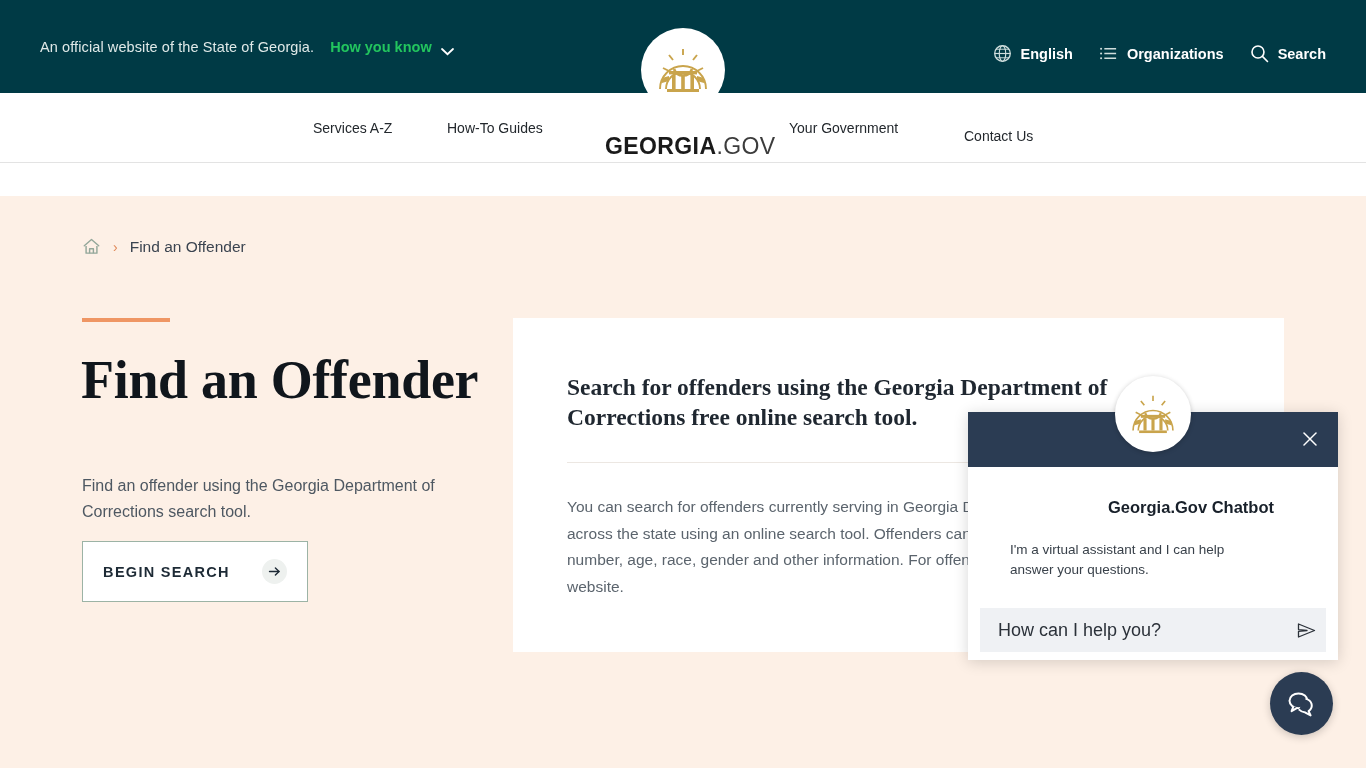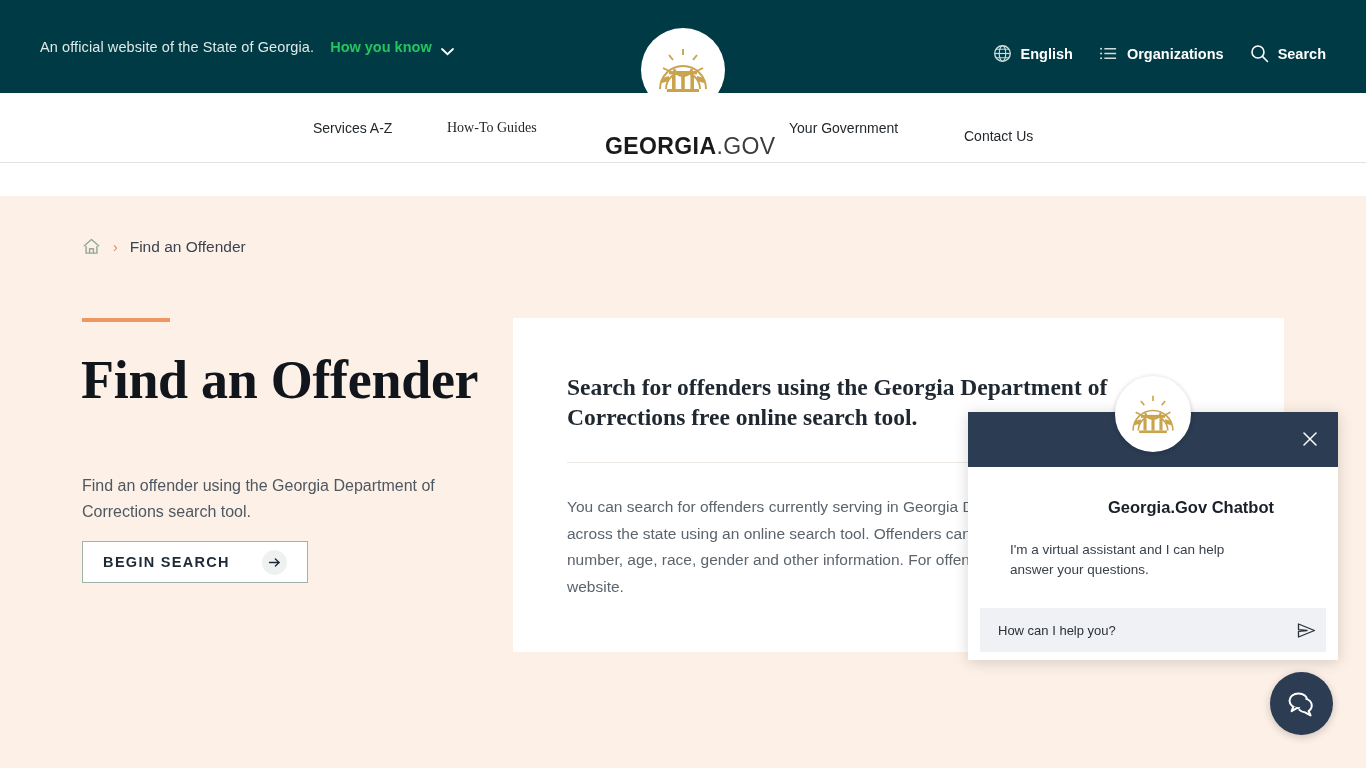--- a/index.html
+++ b/index.html
@@ -92,21 +92,21 @@
     font-family: "Liberation Serif", serif;
     font-size: 54px; font-weight: bold; line-height: 1.0;
     color: #10161c; letter-spacing: -.3px;
   }
   .hero-sub {
     position: absolute; left: 82px; top: 473px; width: 410px;
     font-size: 16px; line-height: 1.62; color: #4e5862;
   }
   .begin-btn {
     position: absolute; left: 82px; top: 541px;
-    width: 226px; height: 42px;
+    width: 226px; height: 61px;
     background: #ffffff; border: 1px solid #9cb3a5;
     display: flex; align-items: center; justify-content: center; gap: 32px;
     cursor: pointer;
   }
   .begin-label {
     font-size: 14.5px; font-weight: bold; letter-spacing: 1.3px; color: #1d2a35;
   }
   .arrow-circle {
     width: 25px; height: 25px; border-radius: 50%;
     background: #eef1ef;
@@ -173,21 +173,21 @@
   .chat-inputwrap {
     position: absolute; left: 12px; top: 196px;
     width: 346px; height: 44px;
     background: #eff1f4;
     display: flex; align-items: center;
   }
   .chat-input {
     border: 0; background: transparent; outline: none;
     margin-left: 18px; flex: 1;
     font-family: "Liberation Sans", sans-serif;
-    font-size: 13px; color: #2b3139;
+    font-size: 18px; color: #2b3139;
   }
   .chat-input::placeholder { color: #2b3139; }
   .chat-send {
     width: 40px; height: 44px; cursor: pointer;
     display: flex; align-items: center; justify-content: center;
   }
   .chat-send svg { width: 21px; height: 21px; }
 
   
   .chat-launcher {
@@ -255,21 +255,21 @@
         </span>
         <span>Search</span>
       </span>
     </div>
   </div>
 
   <div class="mainnav"></div>
   <div class="subnav-strip"></div>
 
   <a class="nav-link" style="left:313px; top:120px;">Services A-Z</a>
-  <a class="nav-link" style="left:447px; top:120px;font-family:Liberation Serif, serif;">How-To Guides</a>
+  <a class="nav-link" style="left:447px; top:120px;">How-To Guides</a>
   <a class="nav-link" style="left:789px; top:120px;">Your Government</a>
   <a class="nav-link" style="left:964px; top:128px;">Contact Us</a>
 
   <div class="nav-wordmark">
     <span class="bold">GEORGIA</span><span class="light">.GOV</span>
   </div>
 
   <div class="logo-medallion">
     <svg viewBox="0 0 60 60">
       <g fill="none" stroke="#c9a44c" stroke-width="1.9">

